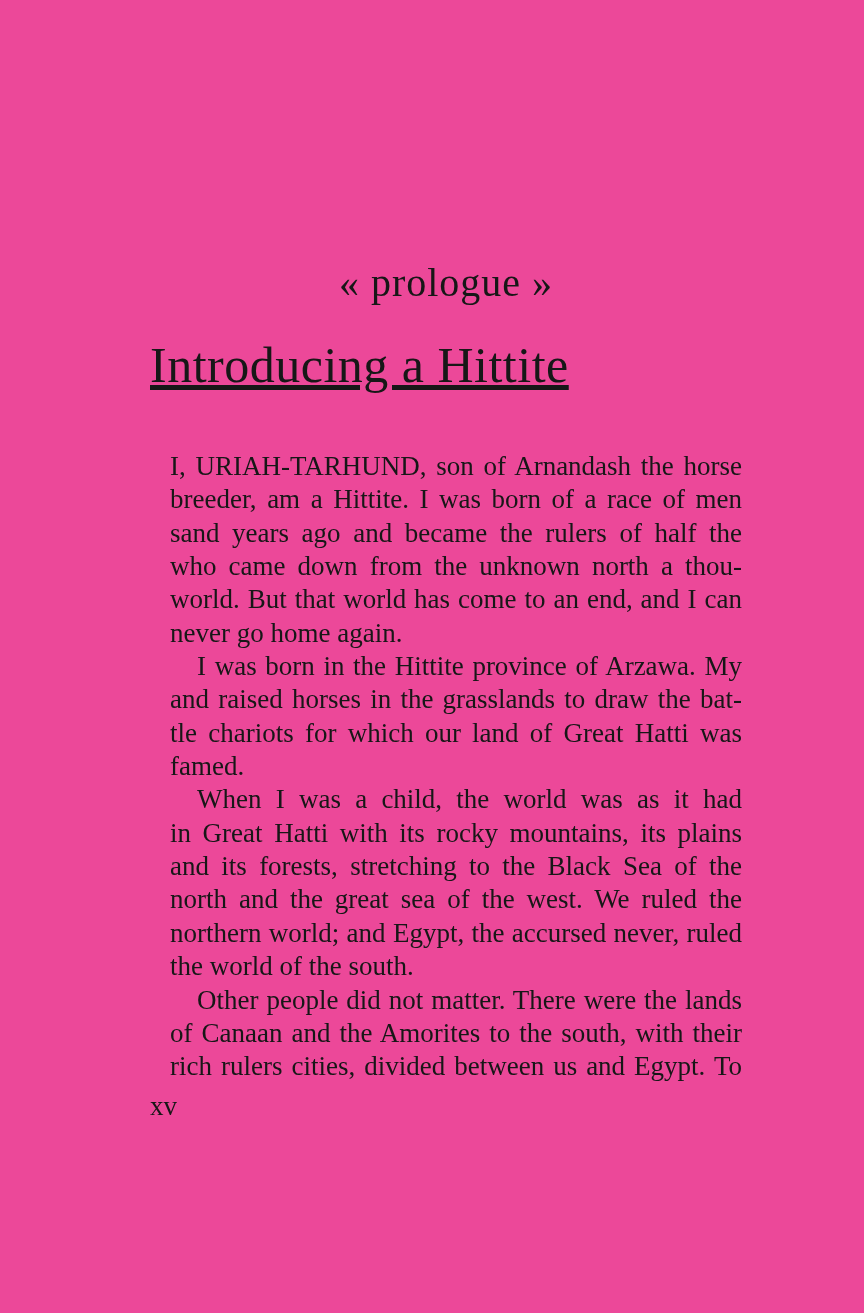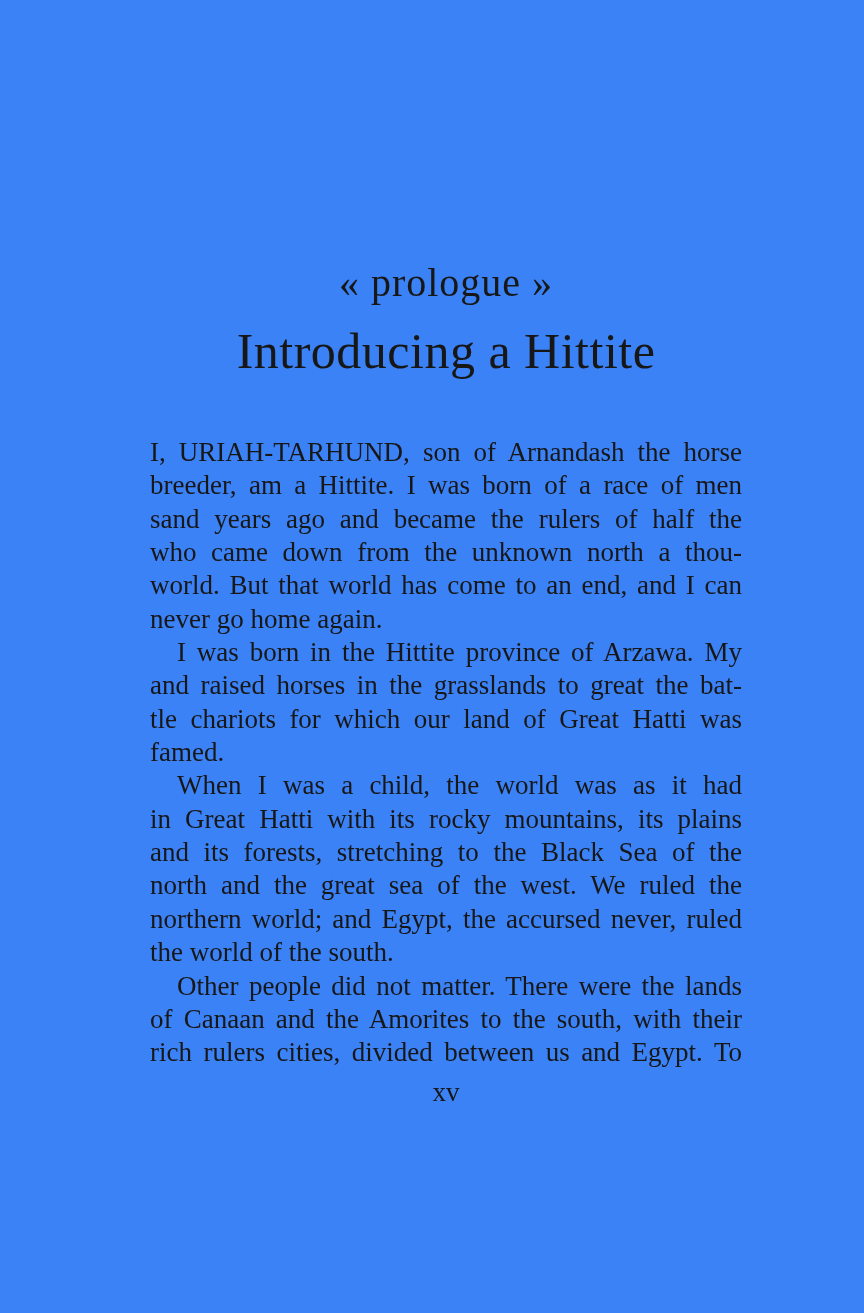--- a/index.html
+++ b/index.html
@@ -4,62 +4,64 @@
 <style>
   html, body {
     margin: 0;
     padding: 0;
     background: #ffffff;
   }
   .page {
     position: relative;
     width: 864px;
     height: 1313px;
-    background: #3b82f6;
+    background: #ec4899;
     color: #171717;
     font-family: "Liberation Serif", "DejaVu Serif", serif;
     overflow: hidden;
   }
   .textblock {
     position: absolute;
     left: 150px;
     top: 0;
     width: 592px;
   }
   .kicker {
     margin-top: 263px;
     text-align: center;
     font-size: 40px;
     line-height: 1;
     letter-spacing: 1px;
   }
   .title {
-    margin: 23px 0 0 0;
-    text-align: center;
+    margin: 37px 0 0 0;
+    text-align: left;
     font-size: 50px;
     font-weight: normal;
     line-height: 1;
     letter-spacing: 0.5px;
+    text-decoration: underline;
   }
   .bodytext {
     margin-top: 60px;
     font-size: 27px;
     line-height: 33.35px;
   }
   .para { margin: 0; }
   .line {
     text-align: justify;
     text-align-last: justify;
     white-space: normal;
+    margin-left: 20px;
   }
   .line.indent { padding-left: 27px; }
   .line.lastline { text-align-last: left; }
   .folio {
     margin-top: 9px;
-    text-align: center;
+    text-align: left;
     font-size: 27px;
     line-height: 1;
   }
 </style>
 </head>
 <body>
 
 <div class="page">
   <div class="textblock">
 
@@ -72,21 +74,21 @@
         <div class="line">I, URIAH-TARHUND, son of Arnandash the horse</div>
         <div class="line">breeder, am a Hittite. I was born of a race of men</div>
         <div class="line">sand years ago and became the rulers of half the</div>
         <div class="line">who came down from the unknown north a thou-</div>
         <div class="line">world. But that world has come to an end, and I can</div>
         <div class="line lastline">never go home again.</div>
       </div>
 
       <div class="para">
         <div class="line indent">I was born in the Hittite province of Arzawa. My</div>
-        <div class="line">and raised horses in the grasslands to great the bat-</div>
+        <div class="line">and raised horses in the grasslands to draw the bat-</div>
         <div class="line">tle chariots for which our land of Great Hatti was</div>
         <div class="line lastline">famed.</div>
       </div>
 
       <div class="para">
         <div class="line indent">When I was a child, the world was as it had</div>
         <div class="line">in Great Hatti with its rocky mountains, its plains</div>
         <div class="line">and its forests, stretching to the Black Sea of the</div>
         <div class="line">north and the great sea of the west. We ruled the</div>
         <div class="line">northern world; and Egypt, the accursed never, ruled</div>

